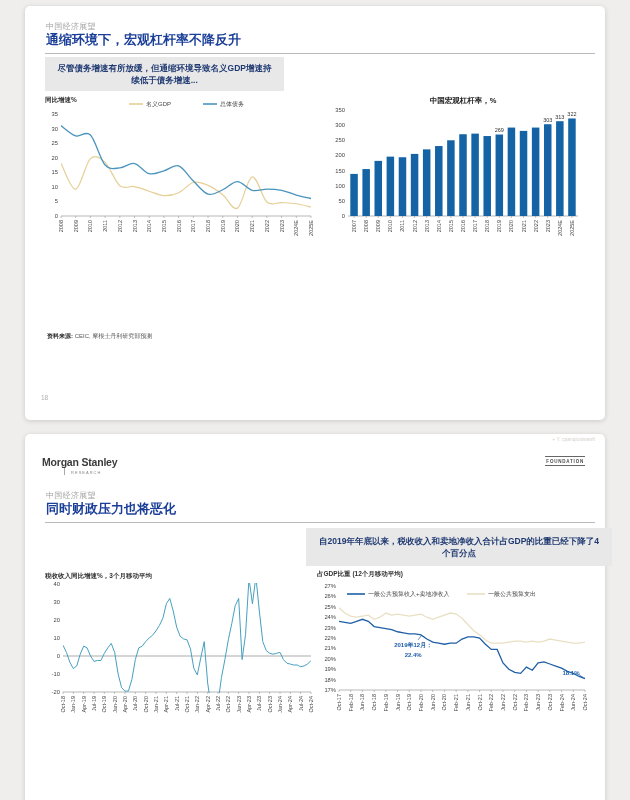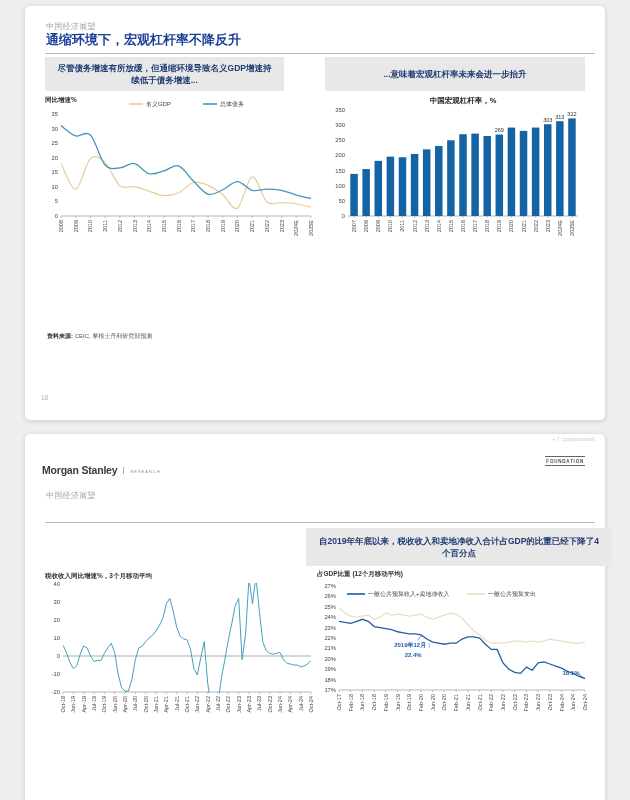--- a/index.html
+++ b/index.html
@@ -14,39 +14,38 @@
   .rule{position:absolute;left:20px;width:550px;border-top:1px solid #b9b9b9;height:0;}
   .hbox{position:absolute;background:#e8e8e8;color:#203a72;font-weight:bold;
     font-size:8.5px;line-height:1.45;display:flex;align-items:center;justify-content:center;
     text-align:center;box-sizing:border-box;padding:3px 12px;}
   .chart{position:absolute;}
   .chart text{font-family:"Liberation Sans","DejaVu Sans",sans-serif;}
   .source{position:absolute;left:22px;font-size:6px;color:#555;}
   .source b{font-weight:bold;color:#333;}
   .pagenum{position:absolute;left:16px;font-size:6.5px;color:#b0b0b0;}
   .watermark{position:absolute;right:10px;top:2px;font-size:5px;color:#d2d0ce;}
-  .brand{position:absolute;left:17px;top:30px;display:flex;align-items:center;}
+  .brand{position:absolute;left:17px;top:22px;display:flex;align-items:center;flex-direction:column;}
   .ms-logo{font-size:10.5px;font-weight:bold;color:#3b3b3b;letter-spacing:-.2px;}
   .ms-sub{font-size:4px;color:#888;letter-spacing:1px;margin-left:6px;padding-left:6px;
     border-left:1px solid #aaa;padding-top:2px;}
   .foundation{position:absolute;right:20px;top:22px;font-size:4.5px;font-weight:bold;
     color:#4a4a4a;letter-spacing:.8px;border-top:1px solid #666;border-bottom:1px solid #666;
     padding:1.5px 1px;}
 </style>
 </head>
 <body>
 
 <div class="page">
 
   <div class="card card1">
     <div class="eyebrow" style="top:15px">中国经济展望</div>
     <div class="slide-title" style="top:25px">通缩环境下，宏观杠杆率不降反升</div>
     <div class="rule" style="top:47px"></div>
     <div class="hbox" style="left:20px;top:51px;width:239px;height:34px">尽管债务增速有所放缓，但通缩环境导致名义GDP增速持续低于债务增速...</div>
-    <div class="hbox" style="left:300px;top:51px;width:260px;height:34px">...意味着宏观杠杆率未来会进一步抬升</div>
     <svg class="chart" style="left:20px;top:88px" width="272" height="152">
         <text x="0" y="8" font-size="6.5" font-weight="bold" fill="#333">同比增速%</text>
         <text x="13" y="124" font-size="5.8" fill="#444" text-anchor="end">0</text>
         <text x="13" y="109.42857142857143" font-size="5.8" fill="#444" text-anchor="end">5</text>
         <text x="13" y="94.85714285714286" font-size="5.8" fill="#444" text-anchor="end">10</text>
         <text x="13" y="80.28571428571428" font-size="5.8" fill="#444" text-anchor="end">15</text>
         <text x="13" y="65.71428571428572" font-size="5.8" fill="#444" text-anchor="end">20</text>
         <text x="13" y="51.14285714285714" font-size="5.8" fill="#444" text-anchor="end">25</text>
         <text x="13" y="36.57142857142857" font-size="5.8" fill="#444" text-anchor="end">30</text>
         <text x="13" y="22" font-size="5.8" fill="#444" text-anchor="end">35</text>
@@ -177,20 +176,21 @@
   </div>
 
   <div class="card card2">
     <div class="watermark">+ Y. cpanqiuxiwanft</div>
     <div class="brand">
       <span class="ms-logo">Morgan Stanley</span>
       <span class="ms-sub">RESEARCH</span>
     </div>
     <div class="foundation">FOUNDATION</div>
     <div class="eyebrow" style="top:56px">中国经济展望</div>
+    <div class="slide-title" style="top:66px">同时财政压力也将恶化</div>
     <div class="rule" style="top:88px"></div>
     <div class="hbox" style="left:281px;top:94px;width:306px;height:38px">自2019年年底以来，税收收入和卖地净收入合计占GDP的比重已经下降了4个百分点</div>
     <svg class="chart" style="left:20px;top:136px" width="272" height="158">
         <text x="0" y="8" font-size="6.5" font-weight="bold" fill="#333">税收收入同比增速%，3个月移动平均</text>
         <text x="15" y="124" font-size="5.8" fill="#444" text-anchor="end">-20</text>
         <text x="15" y="106" font-size="5.8" fill="#444" text-anchor="end">-10</text>
         <text x="15" y="88" font-size="5.8" fill="#444" text-anchor="end">0</text>
         <text x="15" y="70" font-size="5.8" fill="#444" text-anchor="end">10</text>
         <text x="15" y="52" font-size="5.8" fill="#444" text-anchor="end">20</text>
         <text x="15" y="34" font-size="5.8" fill="#444" text-anchor="end">30</text>

